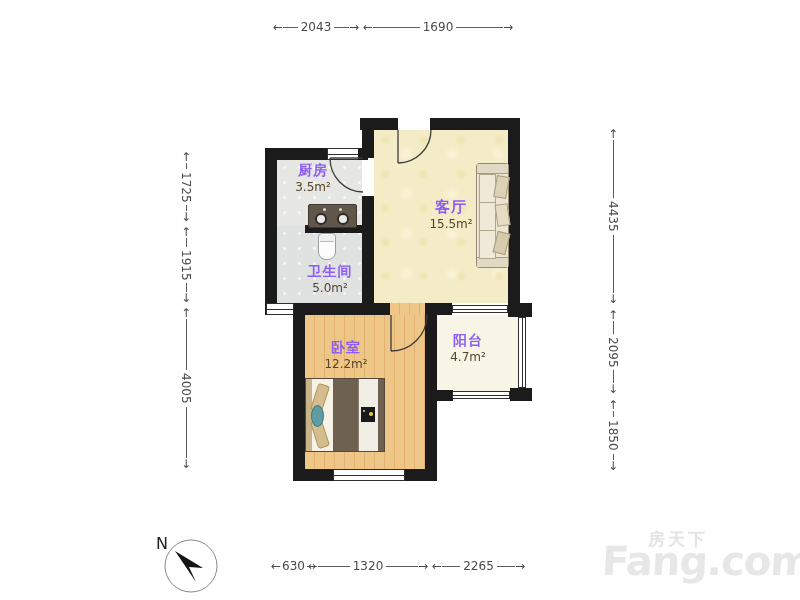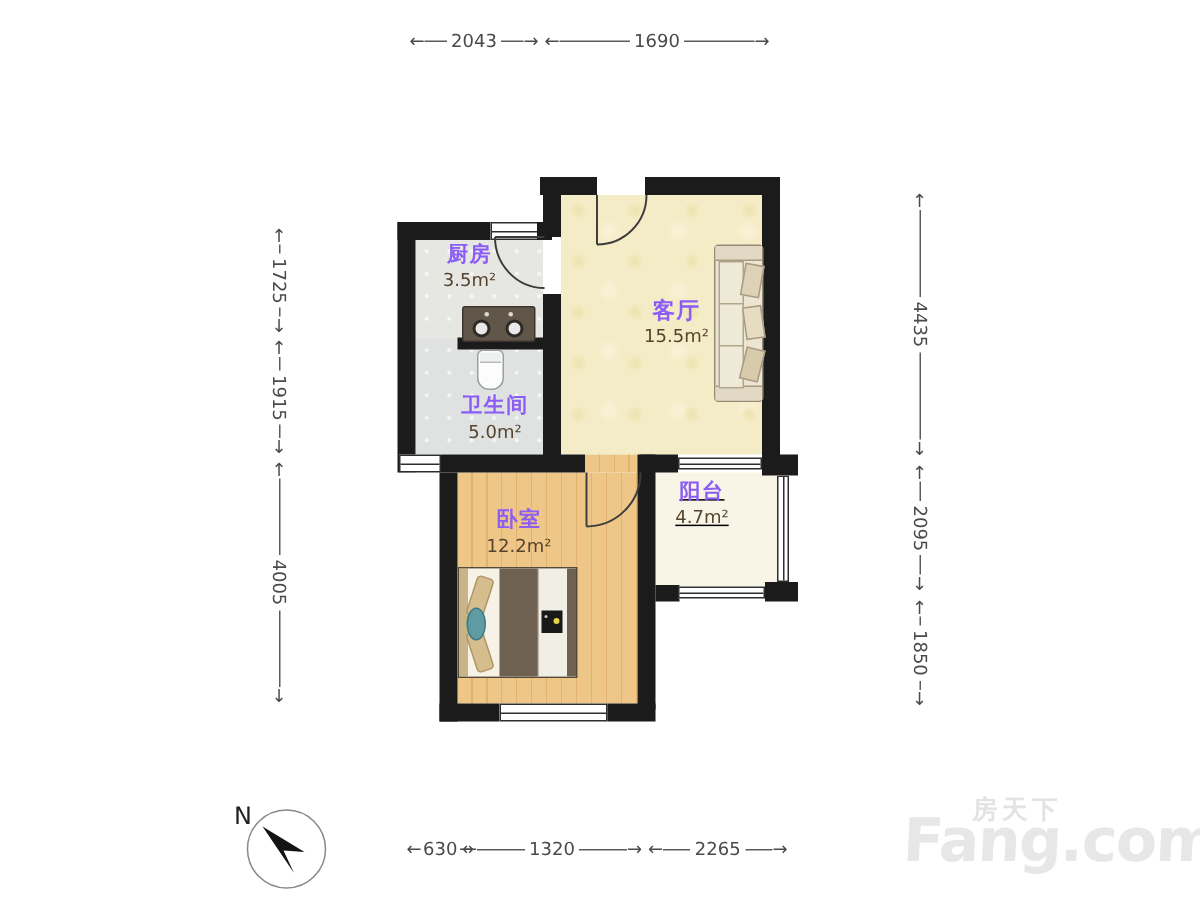--- a/index.html
+++ b/index.html
@@ -131,21 +131,21 @@
     <div class="rarea">15.5m²</div>
   </div>
   <div class="room-label" style="left:330px;top:279px;">
     <div class="rname">卫生间</div>
     <div class="rarea">5.0m²</div>
   </div>
   <div class="room-label" style="left:346px;top:355px;">
     <div class="rname">卧室</div>
     <div class="rarea">12.2m²</div>
   </div>
-  <div class="room-label" style="left:468px;top:336px;text-decoration:underline;">
+  <div class="room-label" style="left:468px;top:348px;">
     <div class="rname">阳台</div>
     <div class="rarea">4.7m²</div>
   </div>
 
   <div class="dim-h" style="left:273px;top:19px;width:86px;">
     <span class="ar">←</span>
       <span class="ln"></span>
     <span class="lbl">2043</span>
     <span class="ln"></span>
       <span class="ar">→</span>

